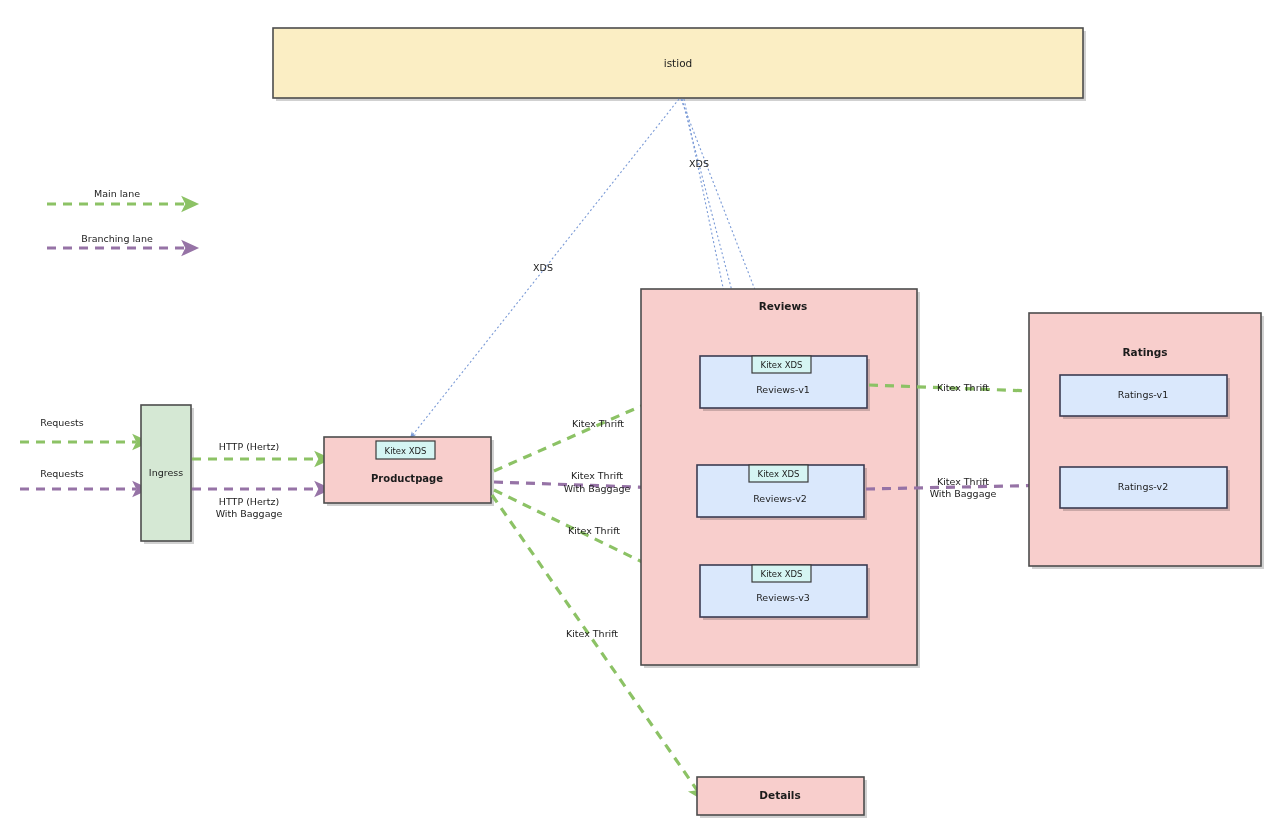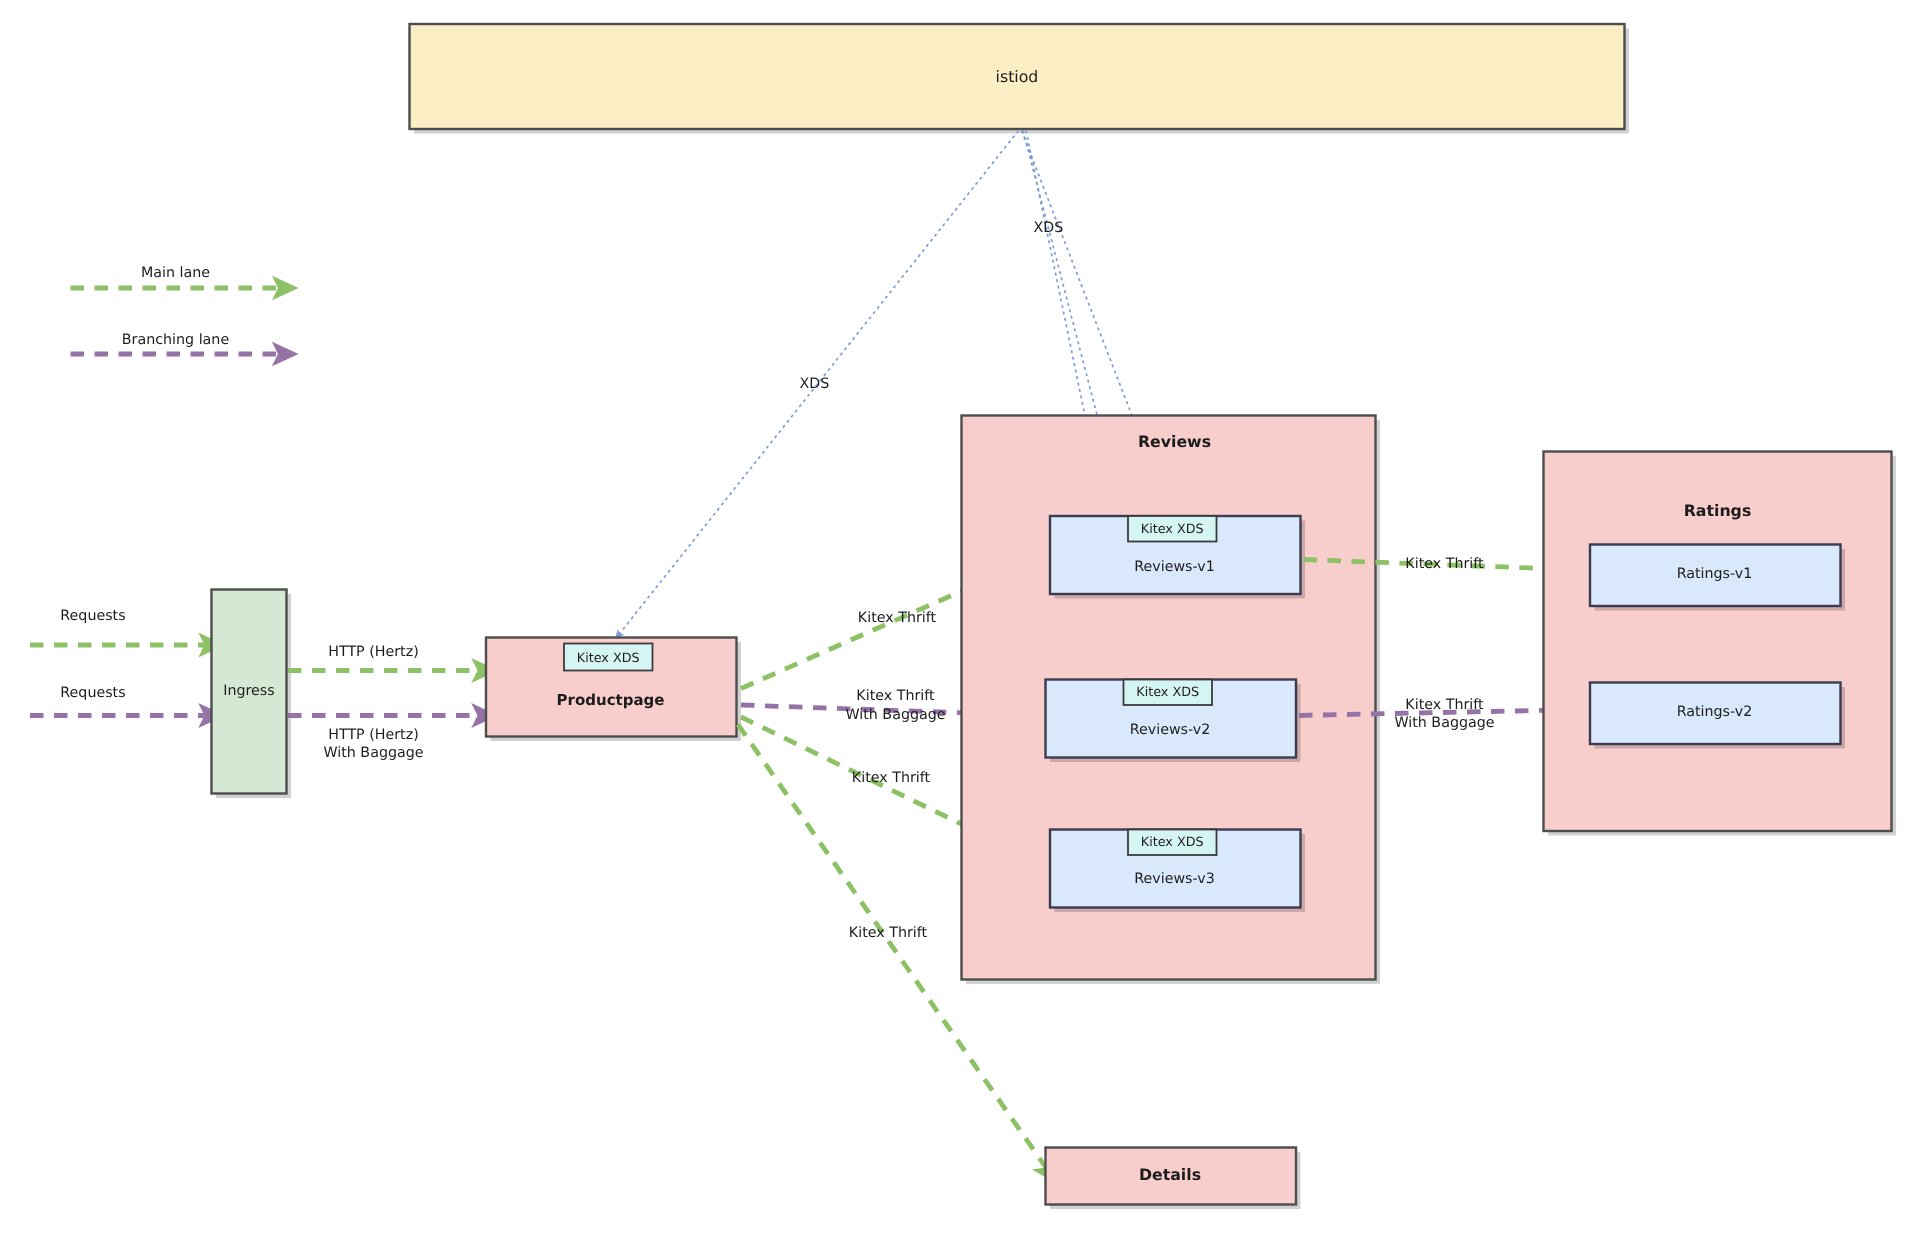--- a/index.html
+++ b/index.html
@@ -7,20 +7,21 @@
     padding: 0;
     background: #ffffff;
   }
   #canvas-root {
     position: relative;
     width: 1280px;
     height: 813px;
     background: #ffffff;
     font-family: "DejaVu Sans", sans-serif;
     overflow: hidden;
+    margin-top: 12px;
   }
   svg.diagram {
     position: absolute;
     top: 0;
     left: 0;
     width: 1280px;
     height: 824px;
   }
   .node-rect {
     stroke-width: 1.6;

